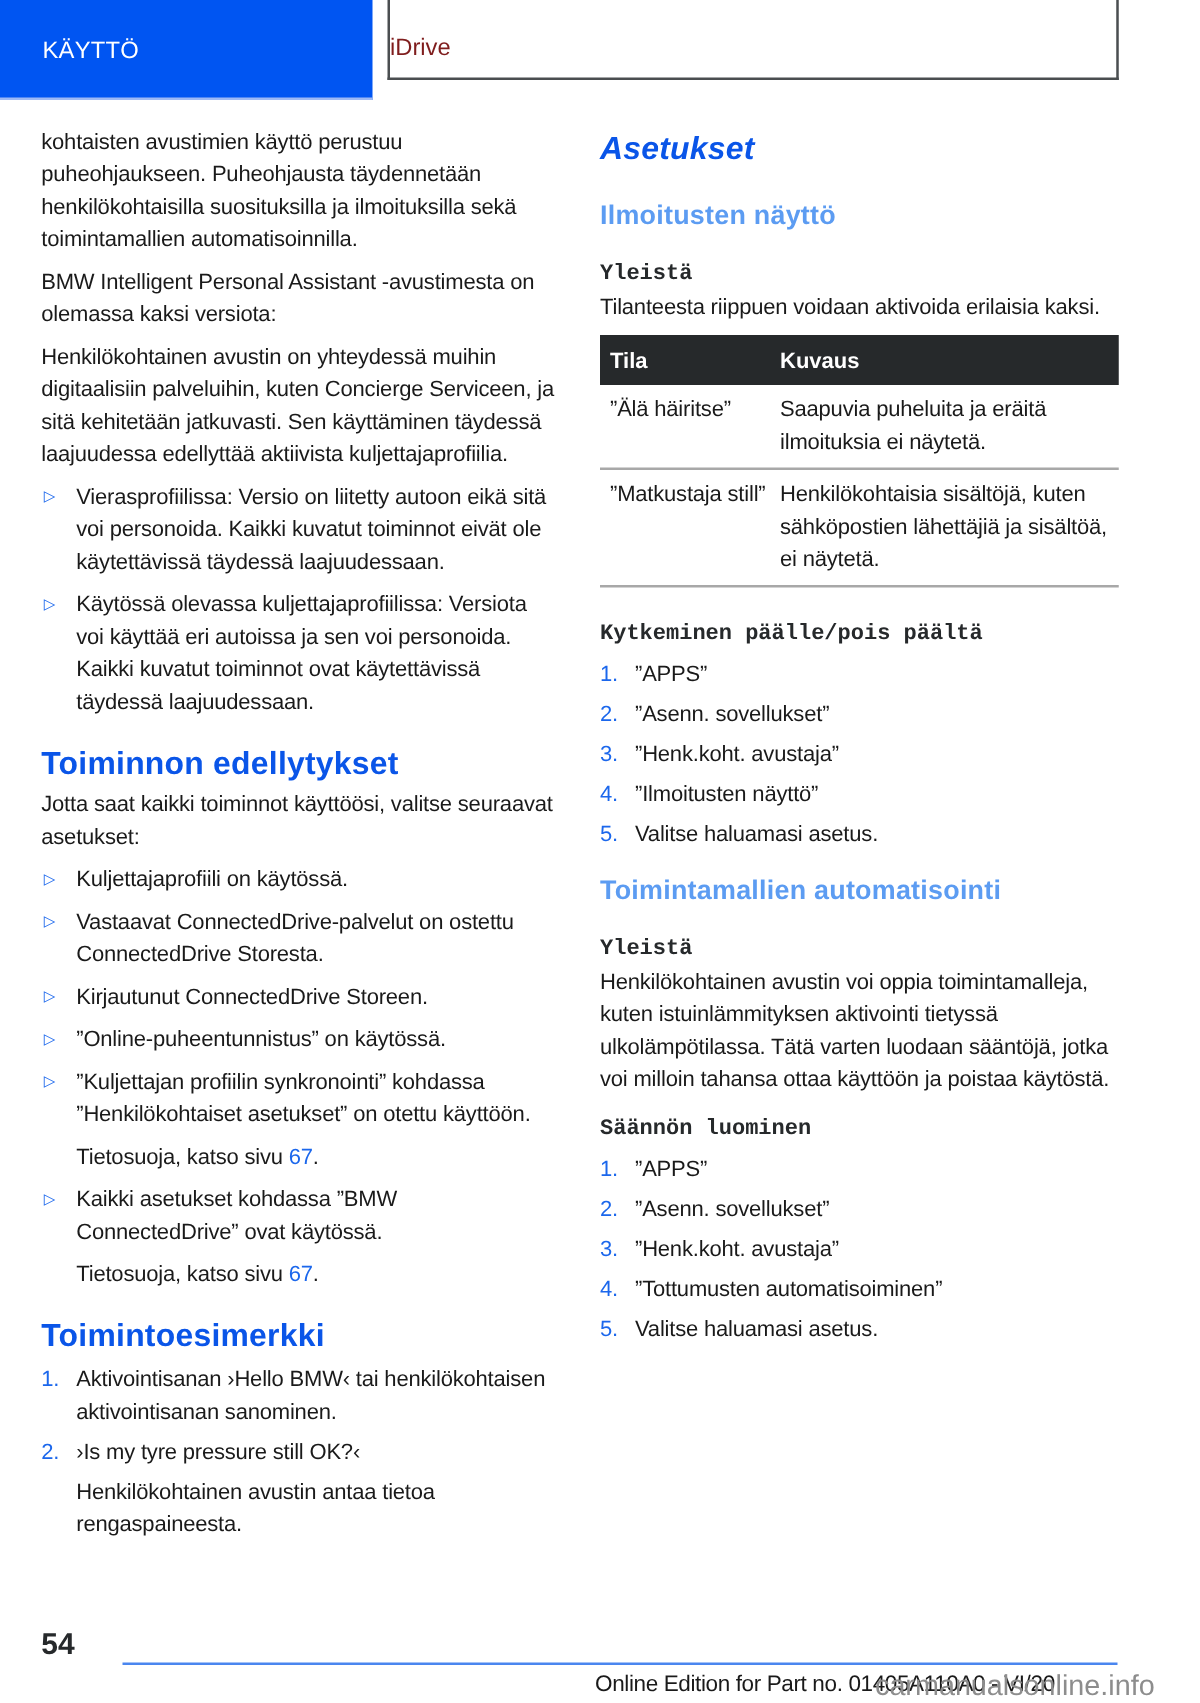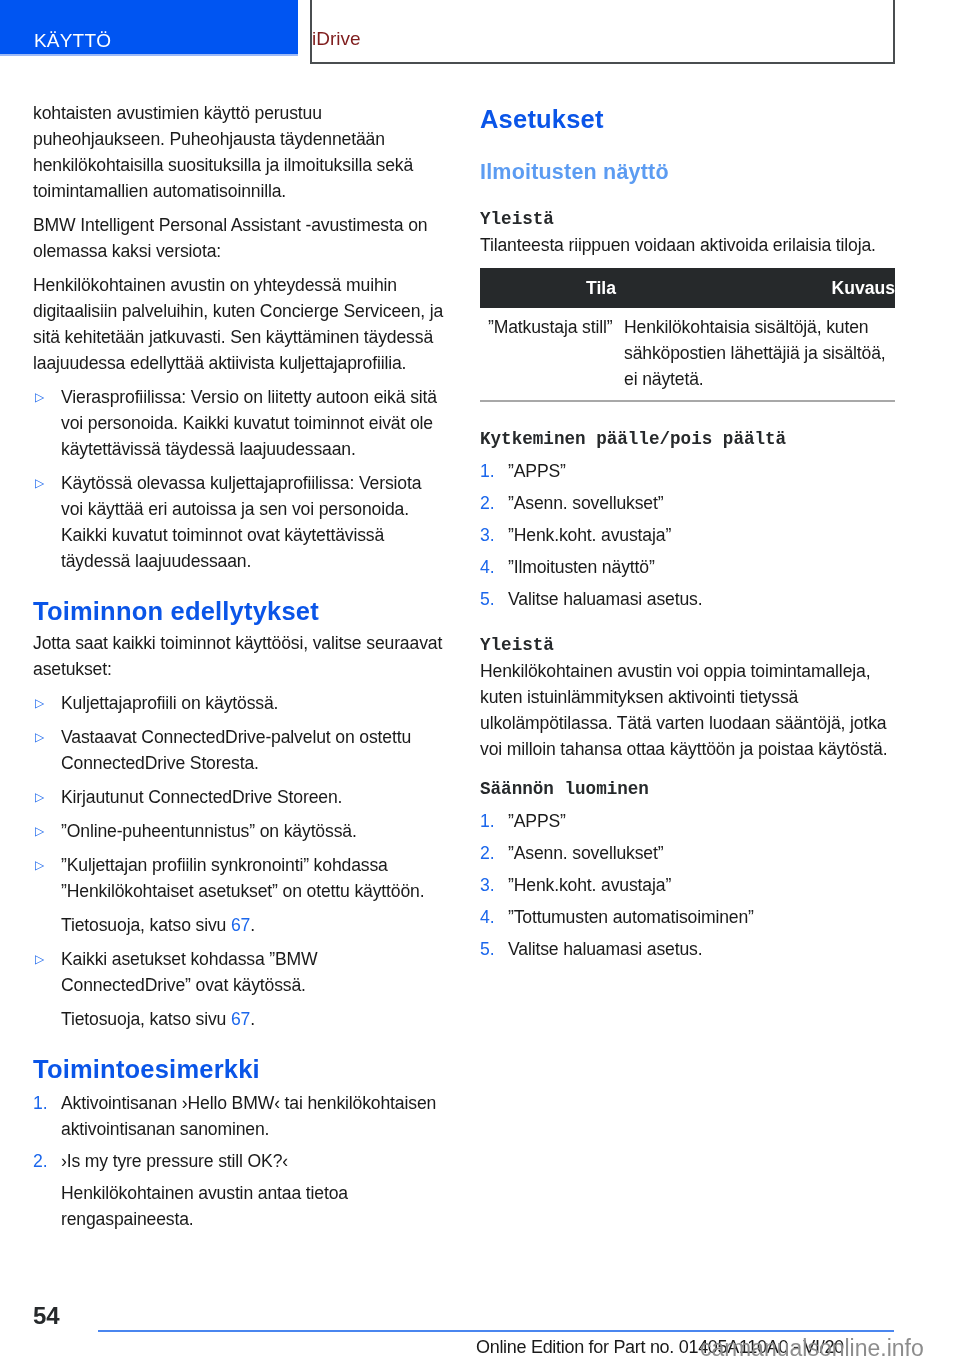--- a/index.html
+++ b/index.html
@@ -1,20 +1,20 @@
 <!DOCTYPE html>
 <html><head>
 <meta charset="utf-8">
 <style>
   * { box-sizing: border-box; margin: 0; padding: 0; }
   html, body { width: 960px; height: 1362px; background: #ffffff; overflow: hidden; }
   body { position: relative; font-family: "Liberation Sans", sans-serif; color: #1a1a1a; }
 
   
-  .hdr-section { position: absolute; left: 0; top: 0; width: 298px; height: 56px; background: #0055f2; border-bottom: 2px solid #9db9f5; }
+  .hdr-section { position: absolute; left: 0; top: 0; width: 298px; height: 80px; background: #0055f2; border-bottom: 2px solid #9db9f5; }
   .hdr-section span { position: absolute; left: 34px; top: 30px; color: #fff; font-size: 19px; letter-spacing: 0.2px; }
   .hdr-topic { position: absolute; left: 310px; top: -2px; width: 585px; height: 66px; border: 2px solid #4a4e50; border-top: none; background: #fff; }
   .hdr-topic span { position: absolute; left: 0; top: 30px; font-size: 19px; color: #7f1d1d; }
 
   
   .col { position: absolute; top: 100px; }
   .col-left { left: 33px; width: 415px; }
   .col-right { left: 480px; width: 416px; }
 
   p.body { font-size: 17.6px; line-height: 26px; letter-spacing: -0.15px; margin-bottom: 8px; }
@@ -27,21 +27,21 @@
   ul.tri li .bullet { position: absolute; left: 2px; top: 0; color: #1b67ec; font-size: 12px; }
   .sub-note { padding-left: 28px; font-size: 17.6px; line-height: 26px; margin-bottom: 8px; letter-spacing: -0.15px; }
   .link { color: #1b67ec; }
 
   ol.num { list-style: none; }
   ol.num li { position: relative; padding-left: 28px; font-size: 17.6px; line-height: 26px; letter-spacing: -0.15px; margin-bottom: 6px; }
   ol.num li .n { position: absolute; left: 0; top: 0; color: #1b67ec; }
 
   
   table.modes { width: 415px; border-collapse: collapse; margin-top: 10px; }
-  table.modes th { background: #26292b; color: #fff; text-align: right; font-weight: bold; font-size: 17.6px; height: 40px; padding: 0 0 0 8px; }
+  table.modes th { background: #26292b; color: #fff; text-align: left; font-weight: bold; font-size: 17.6px; height: 40px; padding: 0 0 0 8px; }
   table.modes td { font-size: 17.6px; line-height: 26px; vertical-align: top; padding: 6px 0 8px 8px; border-bottom: 2px solid #a8a8a8; letter-spacing: -0.15px; }
   table.modes td.c1 { width: 136px; }
 
   
   .page-num { position: absolute; left: 33px; top: 1302px; font-size: 24px; font-weight: bold; color: #26292b; }
   .footer-rule { position: absolute; left: 98px; top: 1330px; width: 796px; height: 2px; background: #4a86ef; }
   .footer-text { position: absolute; left: 476px; top: 1337px; font-size: 18px; color: #1a1a1a; letter-spacing: -0.3px; }
   .watermark { position: absolute; left: 700px; top: 1335px; font-size: 23px; color: #8d8d8d; letter-spacing: 0px; }
 </style>
 </head>
@@ -82,49 +82,54 @@
 
   <h2 class="blue" style="margin-top:22px;margin-bottom:6px;">Toimintoesimerkki</h2>
   <ol class="num">
     <li><span class="n">1.</span><span>Aktivointisanan ›Hello BMW‹ tai henkilökohtaisen aktivointisanan sanominen.</span></li>
     <li><span class="n">2.</span><span>›Is my tyre pressure still OK?‹</span></li>
   </ol>
   <div class="sub-note">Henkilökohtainen avustin antaa tietoa rengaspaineesta.</div>
 </div>
 
 <div class="col col-right">
-  <h2 class="blue" style="margin-top:4px;">Asetukset</h2>
+  <h2 class="blue" style="margin-top:4px;font-style:italic;">Asetukset</h2>
   <h3 class="lblue" style="margin-top:24px;">Ilmoitusten näyttö</h3>
   <h4 class="dark" style="margin-top:20px;">Yleistä</h4>
-  <p class="body" style="margin-bottom:0;">Tilanteesta riippuen voidaan aktivoida erilaisia tiloja.</p>
+  <p class="body" style="margin-bottom:0;">Tilanteesta riippuen voidaan aktivoida erilaisia kaksi.</p>
 
   <table class="modes">
     <thead>
       <tr>
         <th>Tila</th>
         <th>Kuvaus</th>
       </tr>
     </thead>
     <tbody>
+      <tr>
+        <td class="c1">”Älä häiritse”</td>
+        <td>Saapuvia puheluita ja eräitä ilmoituksia ei näytetä.</td>
+      </tr>
       <tr>
         <td class="c1">”Matkustaja still”</td>
         <td>Henkilökohtaisia sisältöjä, kuten sähköpostien lähettäjiä ja sisältöä, ei näytetä.</td>
       </tr>
     </tbody>
   </table>
 
   <h4 class="dark" style="margin-top:24px;margin-bottom:6px;">Kytkeminen päälle/pois päältä</h4>
   <ol class="num">
     <li><span class="n">1.</span><span>”APPS”</span></li>
     <li><span class="n">2.</span><span>”Asenn. sovellukset”</span></li>
     <li><span class="n">3.</span><span>”Henk.koht. avustaja”</span></li>
     <li><span class="n">4.</span><span>”Ilmoitusten näyttö”</span></li>
     <li><span class="n">5.</span><span>Valitse haluamasi asetus.</span></li>
   </ol>
 
+  <h3 class="lblue" style="margin-top:18px;">Toimintamallien automatisointi</h3>
   <h4 class="dark" style="margin-top:20px;">Yleistä</h4>
   <p class="body">Henkilökohtainen avustin voi oppia toimintamalleja, kuten istuinlämmityksen aktivointi tietyssä ulkolämpötilassa. Tätä varten luodaan sääntöjä, jotka voi milloin tahansa ottaa käyttöön ja poistaa käytöstä.</p>
 
   <h4 class="dark" style="margin-top:14px;margin-bottom:6px;">Säännön luominen</h4>
   <ol class="num">
     <li><span class="n">1.</span><span>”APPS”</span></li>
     <li><span class="n">2.</span><span>”Asenn. sovellukset”</span></li>
     <li><span class="n">3.</span><span>”Henk.koht. avustaja”</span></li>
     <li><span class="n">4.</span><span>”Tottumusten automatisoiminen”</span></li>
     <li><span class="n">5.</span><span>Valitse haluamasi asetus.</span></li>

